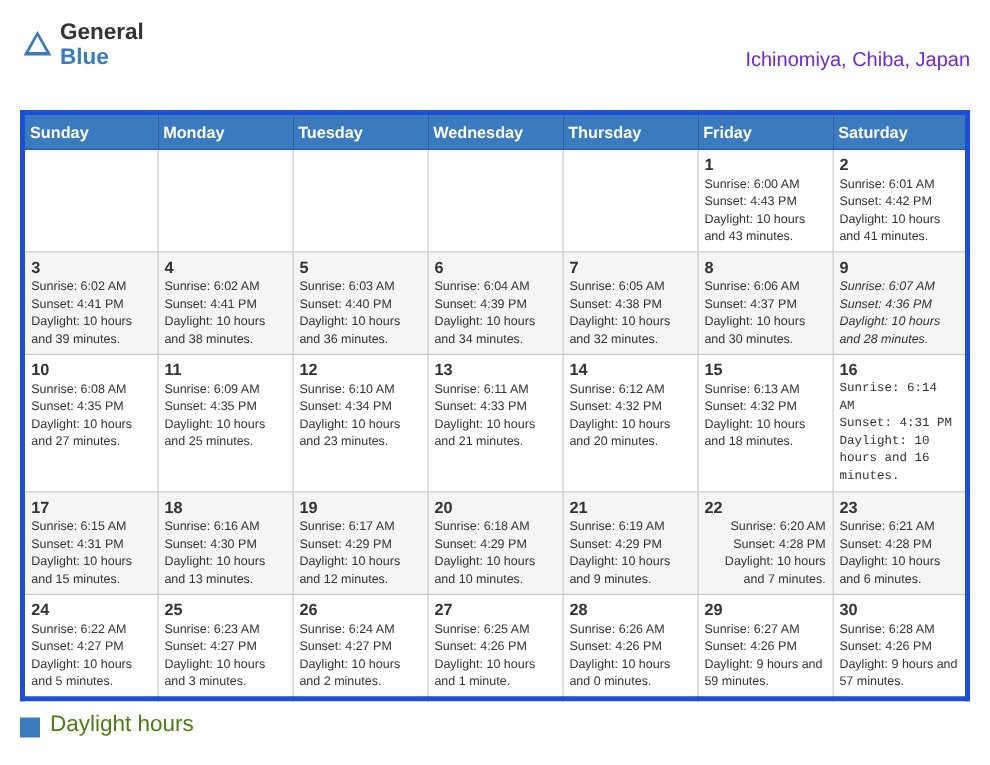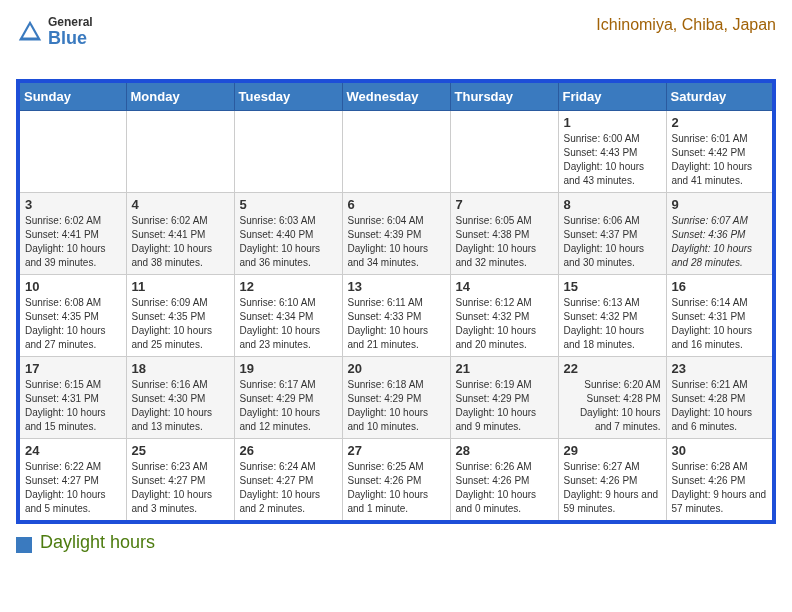--- a/index.html
+++ b/index.html
@@ -20,21 +20,21 @@
       display: flex;
       align-items: center;
       gap: 4px;
     }
     .logo-text {
       display: flex;
       flex-direction: column;
       line-height: 1.1;
     }
     .logo-general {
-      font-size: 12px;
+      font-size: 18px;
       font-weight: bold;
       color: #333;
     }
     .logo-blue {
       font-size: 18px;
       font-weight: bold;
       color: #3a7abf;
     }
     .logo-icon {
       width: 28px;
@@ -43,21 +43,22 @@
     .title-block {
       text-align: right;
     }
     .month-title {
       font-size: 36px;
       font-weight: normal;
       color: #333;
     }
     .location-title {
       font-size: 16px;
-      color: #a16207;
+      color: #6d28d9;
+      margin-top: 24px;
     }
     .calendar-table {
       width: 100%;
       border-collapse: collapse;
       border: 4px solid #1d4ed8;
       margin-top: 30px;
     }
     .calendar-table th {
       background: #3a7abf;
       color: #fff;
@@ -237,21 +238,21 @@
 Daylight: 10 hours and 20 minutes.</div>
         </td>
         <td>
           <span class="day-number">15</span>
           <div class="day-info" style="white-space: pre-line;">Sunrise: 6:13 AM
 Sunset: 4:32 PM
 Daylight: 10 hours and 18 minutes.</div>
         </td>
         <td>
           <span class="day-number">16</span>
-          <div class="day-info" style="white-space: pre-line;">Sunrise: 6:14 AM
+          <div class="day-info" style="white-space: pre-line; font-family: Liberation Mono, monospace;">Sunrise: 6:14 AM
 Sunset: 4:31 PM
 Daylight: 10 hours and 16 minutes.</div>
         </td>
       </tr>
       <tr>
         <td>
           <span class="day-number">17</span>
           <div class="day-info" style="white-space: pre-line;">Sunrise: 6:15 AM
 Sunset: 4:31 PM
 Daylight: 10 hours and 15 minutes.</div>

